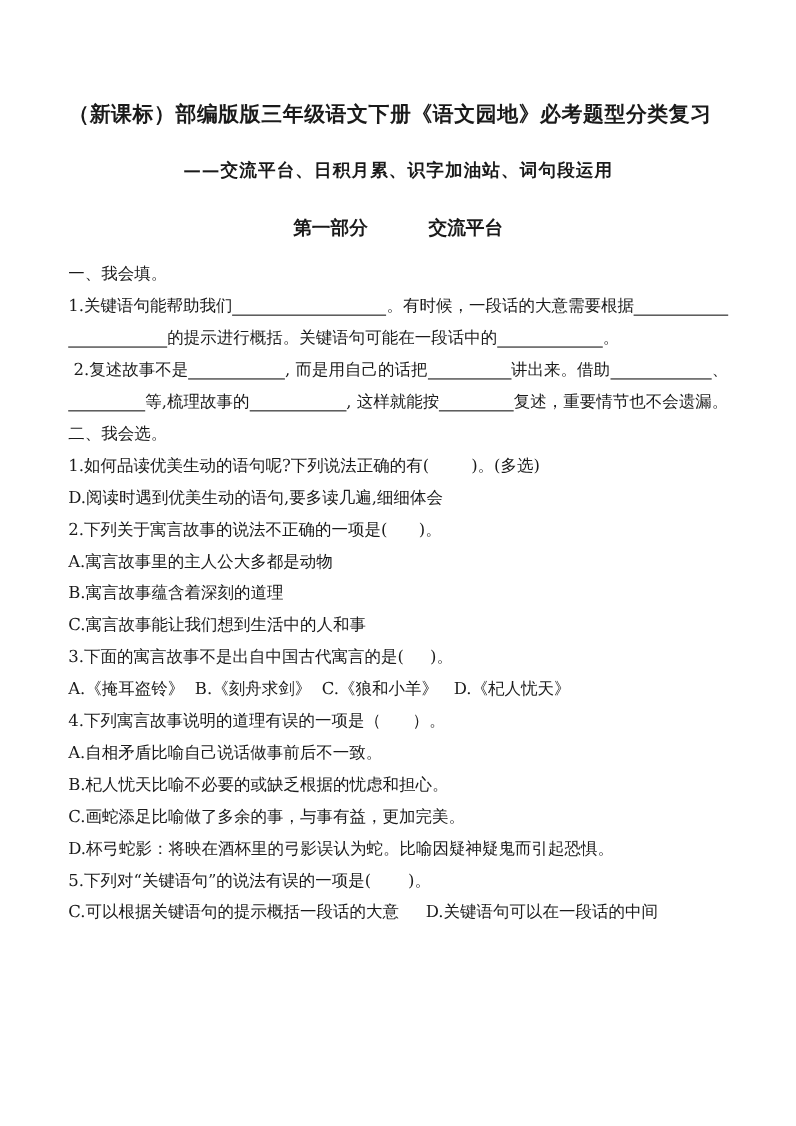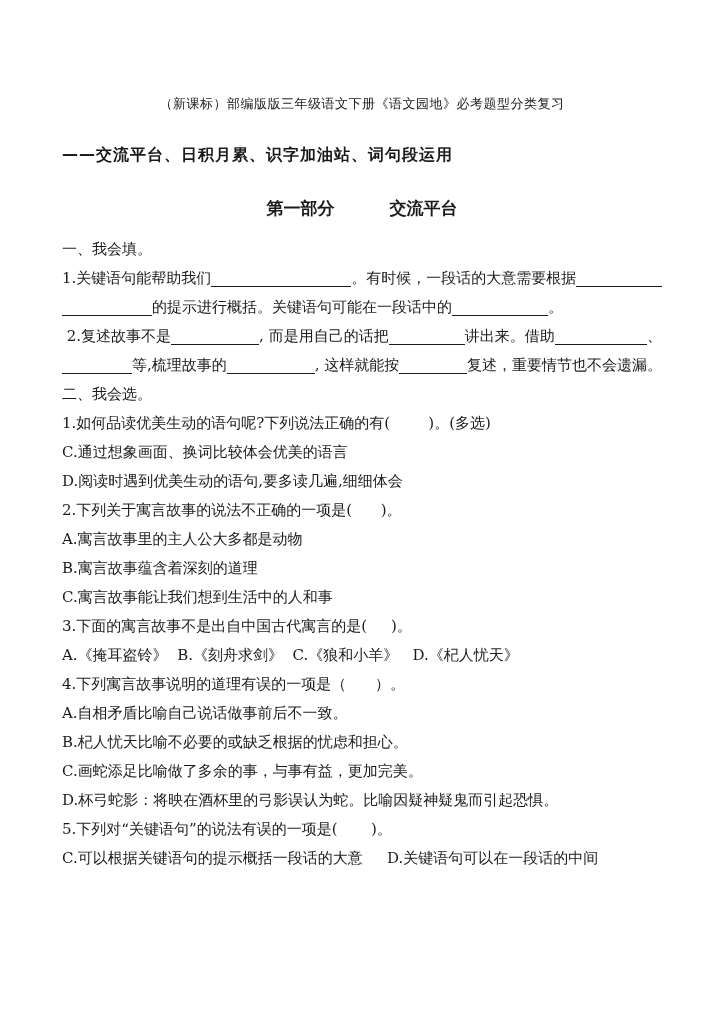--- a/index.html
+++ b/index.html
@@ -7,28 +7,28 @@
     width: 724px; height: 1024px;
     background: #ffffff;
     color: #1a1a1a;
     font-family: "DejaVu Serif", "Liberation Serif", serif;
     overflow: hidden;
   }
   .page { padding: 90px 62px 0 62px; box-sizing: border-box; }
 
   .title {
     margin: 0;
-    font-size: 13px; font-weight: 400;
-    text-align: center; letter-spacing: 0.5px;
+    font-size: 19px; font-weight: 700;
+    letter-spacing: 0.5px;
     line-height: 28px;
   }
   .subtitle {
     margin: 26px 0 0 0;
     font-size: 16px; font-weight: 700;
-    letter-spacing: 1px;
+    text-align: center; letter-spacing: 1px;
     line-height: 22px;
   }
   .section-heading {
     margin: 30px 0 15px 0;
     font-size: 17px; font-weight: 700;
     text-align: center;
     line-height: 24px;
   }
   .section-heading .gap { display: inline-block; width: 55px; }
 
@@ -64,21 +64,20 @@
   </h3>
 
   <div class="doc-body">
       <div class="doc-line"><span class="seg">一、我会填。</span></div>
       <div class="doc-line"><span class="seg">1.关键语句能帮助我们</span><span class="blank" style="width: 140px;"></span><span class="seg">。有时候，一段话的大意需要根据</span><span class="blank grow" style="width: 46px;"></span></div>
       <div class="doc-line"><span class="blank" style="width: 90px;"></span><span class="seg">的提示进行概括。关键语句可能在一段话中的</span><span class="blank" style="width: 96px;"></span><span class="seg">。</span></div>
       <div class="doc-line"><span class="seg"> 2.复述故事不是</span><span class="blank" style="width: 88px;"></span><span class="seg">, 而是用自己的话把</span><span class="blank" style="width: 76px;"></span><span class="seg">讲出来。借助</span><span class="blank grow" style="width: 80px;"></span><span class="seg">、</span></div>
       <div class="doc-line"><span class="blank" style="width: 70px;"></span><span class="seg">等,梳理故事的</span><span class="blank" style="width: 88px;"></span><span class="seg">, 这样就能按</span><span class="blank grow" style="width: 55px;"></span><span class="seg">复述，重要情节也不会遗漏。</span></div>
       <div class="doc-line"><span class="seg">二、我会选。</span></div>
       <div class="doc-line"><span class="seg">1.如何品读优美生动的语句呢?下列说法正确的有(        )。(多选)</span></div>
-      <div class="doc-line"><span class="seg">C.通过想象画面、换词比较体会优美的语言</span></div>
       <div class="doc-line"><span class="seg">D.阅读时遇到优美生动的语句,要多读几遍,细细体会</span></div>
       <div class="doc-line"><span class="seg">2.下列关于寓言故事的说法不正确的一项是(      )。</span></div>
       <div class="doc-line"><span class="seg">A.寓言故事里的主人公大多都是动物</span></div>
       <div class="doc-line"><span class="seg">B.寓言故事蕴含着深刻的道理</span></div>
       <div class="doc-line"><span class="seg">C.寓言故事能让我们想到生活中的人和事</span></div>
       <div class="doc-line"><span class="seg">3.下面的寓言故事不是出自中国古代寓言的是(     )。</span></div>
       <div class="doc-line"><span class="seg">A.《掩耳盗铃》  B.《刻舟求剑》  C.《狼和小羊》   D.《杞人忧天》</span></div>
       <div class="doc-line"><span class="seg">4.下列寓言故事说明的道理有误的一项是（      ）。</span></div>
       <div class="doc-line"><span class="seg">A.自相矛盾比喻自己说话做事前后不一致。</span></div>
       <div class="doc-line"><span class="seg">B.杞人忧天比喻不必要的或缺乏根据的忧虑和担心。</span></div>

